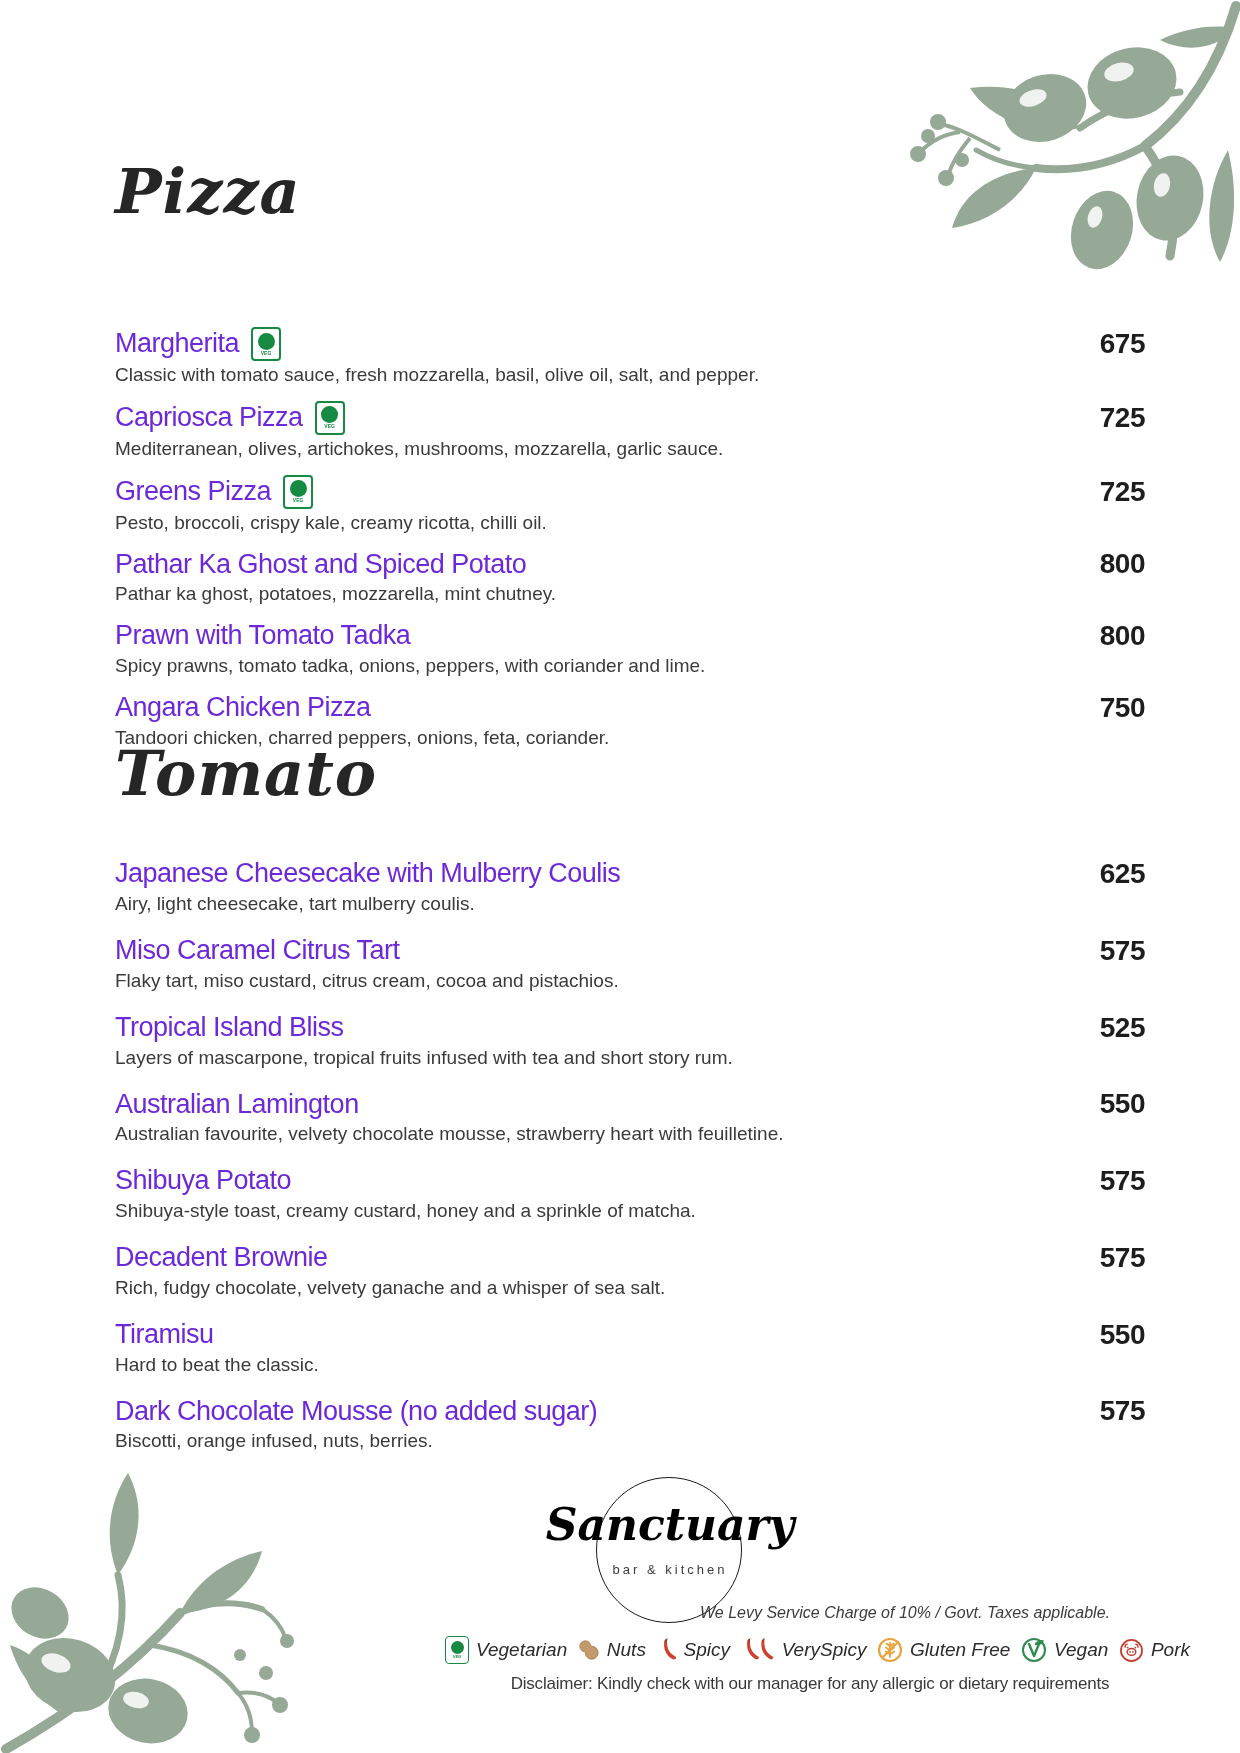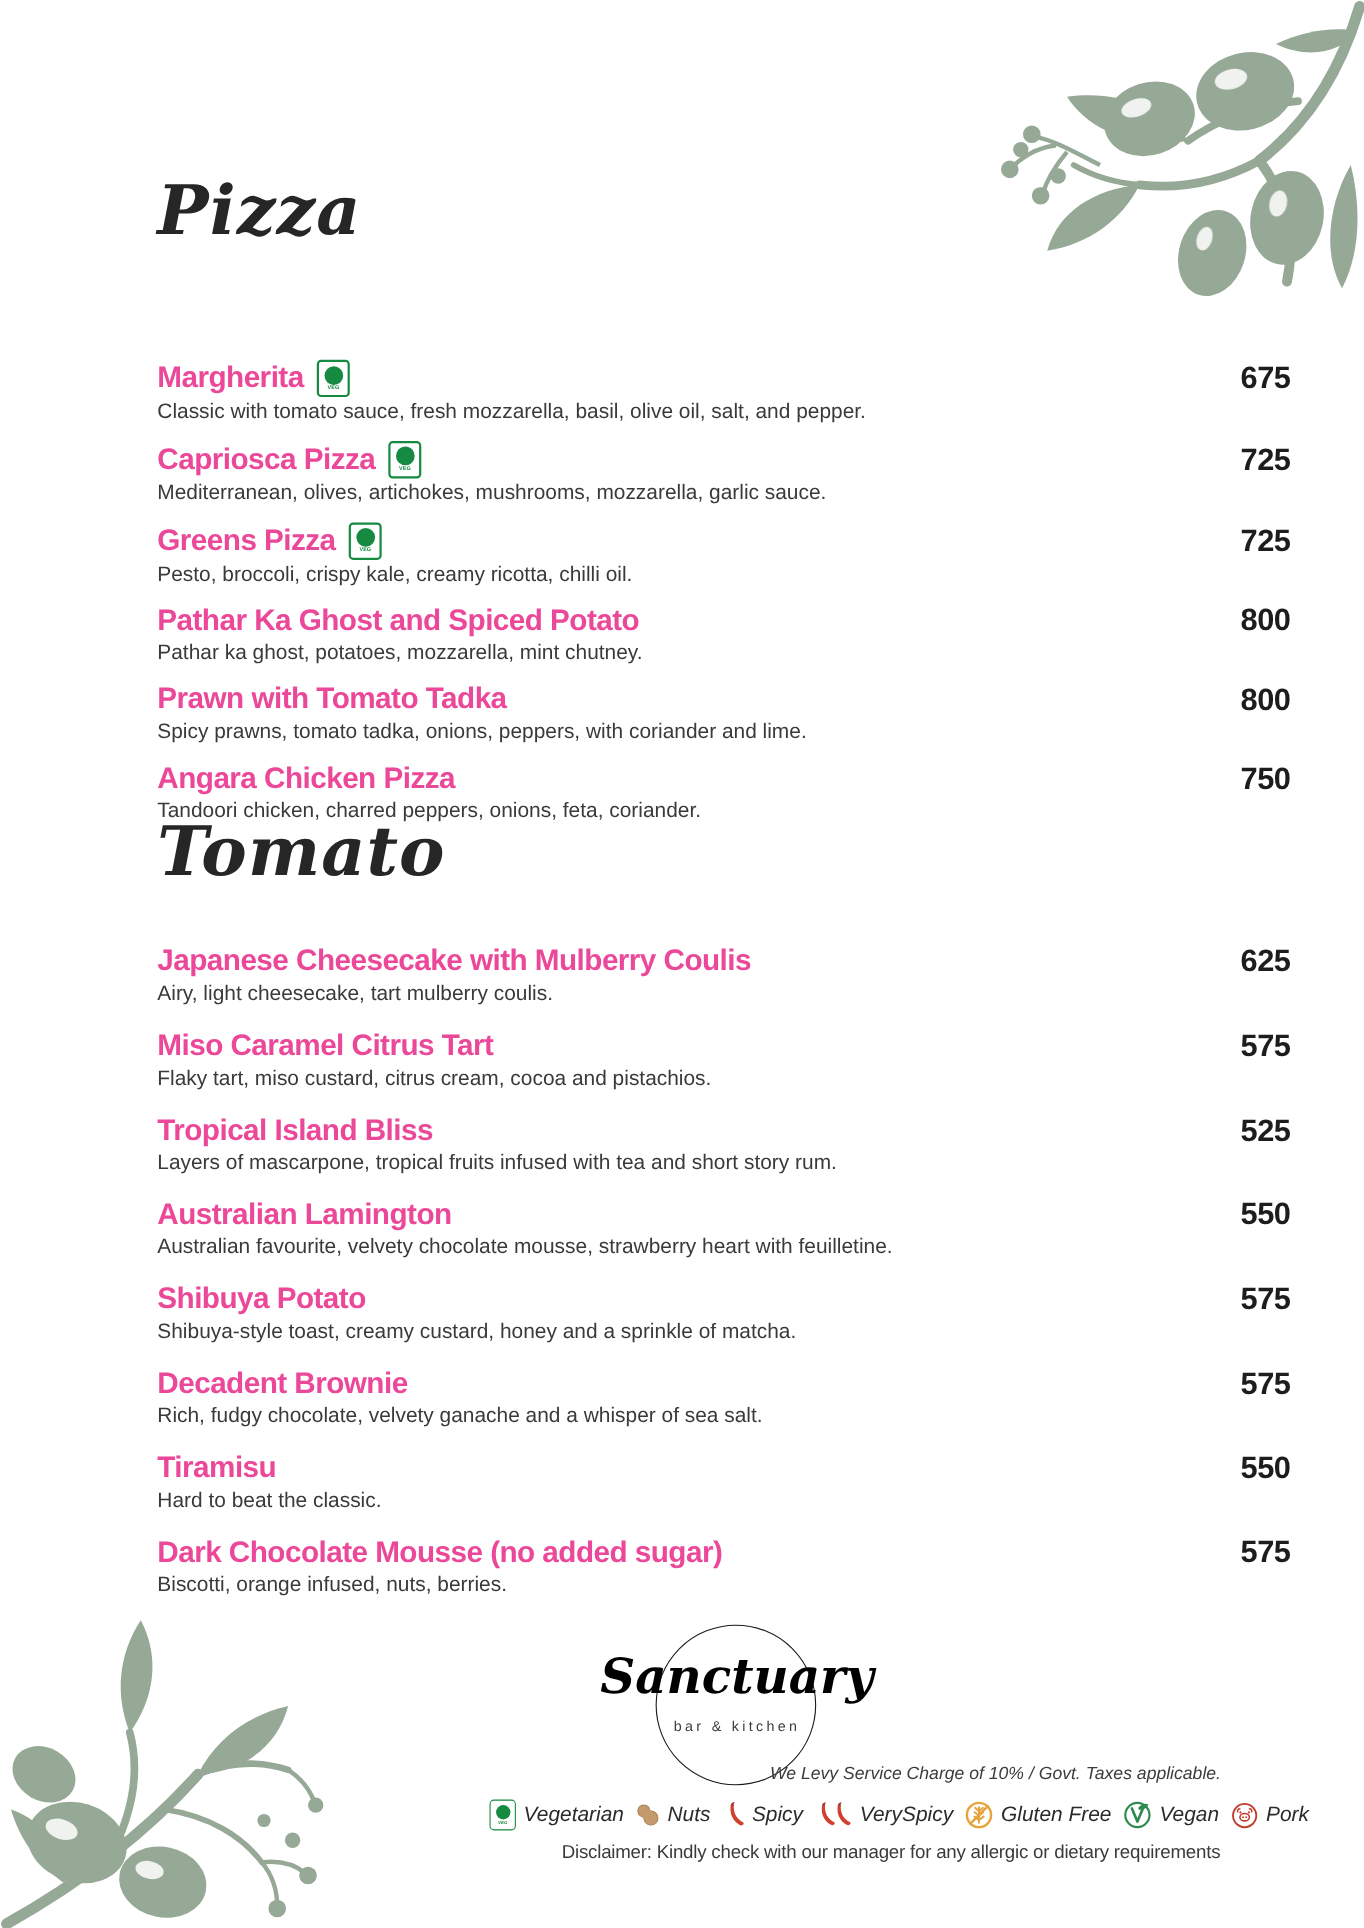--- a/index.html
+++ b/index.html
@@ -7,35 +7,35 @@
     position:relative; width:1240px; height:1753px; overflow:hidden;
     background:#ffffff; font-family:"Liberation Sans", sans-serif; color:#222;
   }
 
   
   .decor-top-right { position:absolute; top:0; right:0; width:400px; height:280px; }
   .decor-bottom-left { position:absolute; left:0; bottom:0; width:300px; height:470px; }
   .decor-top-right svg, .decor-bottom-left svg { display:block; width:100%; height:100%; }
 
   
-  .menu-section { position:absolute; left:115px; width:1030px;margin-left:28px; }
+  .menu-section { position:absolute; left:115px; width:1030px; }
   #section-pizza   { top:158px; }
   #section-dessert { top:740px; }
   .script-heading {
     font-family:"DejaVu Serif", serif; font-style:italic; font-weight:700;
     font-size:62px; line-height:1.1; height:90px; color:#262626; letter-spacing:1px;
   }
   #section-pizza .section-items   { margin-top:79px; }
   #section-dessert .section-items { margin-top:28px; }
 
   .menu-item { margin-bottom:14px; }
   #section-dessert .menu-item { margin-bottom:19px; }
   .item-head { display:flex; align-items:center; }
   .item-title {
-    font-size:27px; font-weight:700; letter-spacing:-0.5px; color:#ec4899;
+    font-size:27px; font-weight:400; letter-spacing:-0.5px; color:#6d28d9;
     font-stretch:condensed; line-height:1.15; white-space:nowrap;
   }
   .item-price {
     margin-left:auto; font-size:28px; font-weight:700; letter-spacing:-0.5px;
     font-stretch:condensed; color:#1d1d1d;
   }
   .item-desc { font-size:19px; color:#3a3a3a; margin-top:2px; line-height:1.25; }
 
   
   .veg-badge {

